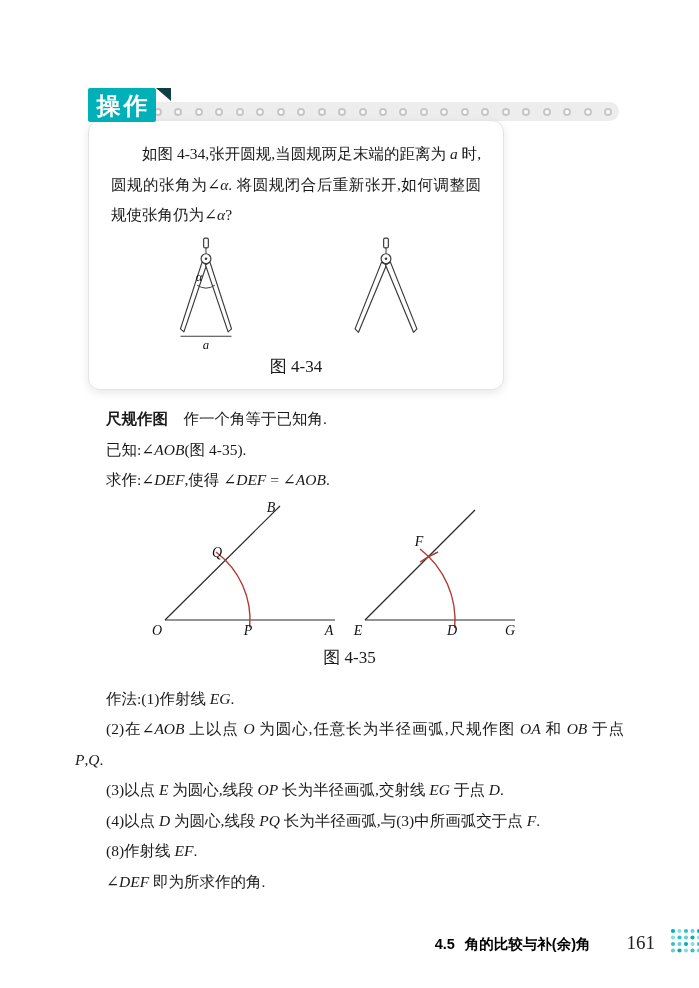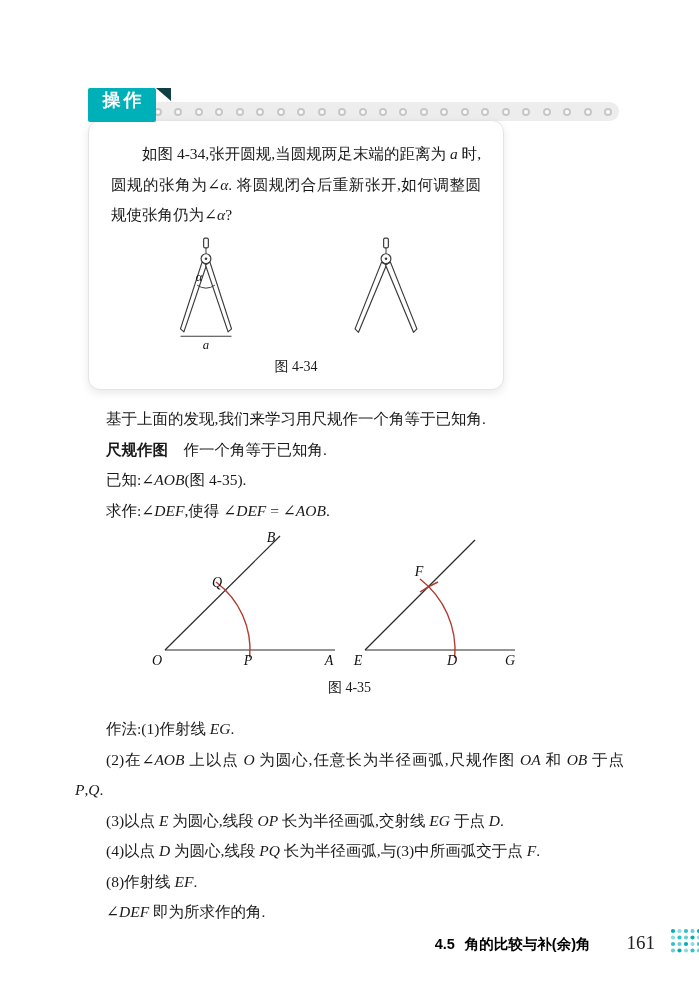--- a/index.html
+++ b/index.html
@@ -2,38 +2,38 @@
 <html><head>
 <meta charset="utf-8">
 <style>
   html,body{margin:0;padding:0;background:#f2f2f2;}
   .page{position:relative;width:699px;height:988px;background:#ffffff;margin:0 auto;
         font-family:"Liberation Serif","DejaVu Serif",serif;color:#1a1a1a;overflow:hidden;}
 
   
   .card{position:absolute;left:75px;top:88px;width:549px;}
   .badge{position:absolute;left:13px;top:0;width:68px;height:34px;background:#00b0b8;color:#fff;
-         font-family:"Liberation Sans","DejaVu Sans",sans-serif;font-weight:700;font-size:18px;
-         display:flex;align-items:flex-start;justify-content:center;letter-spacing:3px;text-indent:3px;
+         font-family:"Liberation Sans","DejaVu Sans",sans-serif;font-weight:700;font-size:24px;
+         display:flex;align-items:flex-end;justify-content:center;letter-spacing:3px;text-indent:3px;
          border-radius:2px;z-index:3;}
   .badge-notch{position:absolute;left:81px;top:0;width:15px;height:13px;background:#0f3e44;
          clip-path:polygon(0 0,100% 0,100% 100%);z-index:2;}
   .perf-strip{position:absolute;left:72px;top:14px;width:472px;height:19px;background:#ededed;
          border-radius:10px;display:flex;align-items:center;justify-content:space-between;
          padding:0 7px;box-sizing:border-box;z-index:0;}
   .perf-dot{width:8px;height:8px;border-radius:50%;background:#fdfdfd;border:2px solid #c7c7c7;box-sizing:border-box;}
   .card-body{position:relative;z-index:1;margin-left:13px;margin-top:32px;width:416px;background:#fff;
          border:1px solid #e4e4e4;border-radius:12px;box-shadow:0 3px 10px rgba(0,0,0,.09);
          padding:18px 22px 12px;box-sizing:border-box;}
 
   
   .para{margin:0;text-indent:2em;font-size:15.5px;line-height:30.5px;text-align:justify;}
   .mi{font-style:italic;font-family:"Liberation Serif",serif;}
   .bh{font-weight:700;font-family:"Liberation Sans","DejaVu Sans",sans-serif;}
-  .fig-caption{text-align:center;font-size:14px;margin-top:2px;line-height:20px;}
+  .fig-caption{text-align:center;font-size:17px;margin-top:2px;line-height:20px;}
 
   .compass-row{display:flex;justify-content:center;align-items:flex-start;gap:72px;margin-top:6px;}
   .cline{fill:#fff;stroke:#3a3a3a;stroke-width:1.2;stroke-linejoin:round;}
   .cthin{fill:none;stroke:#3a3a3a;stroke-width:1;}
   .cdot{fill:#3a3a3a;stroke:none;}
   .mlabel{font-family:"Liberation Serif",serif;font-style:italic;font-size:13px;fill:#111;}
 
   
   .content{position:absolute;left:75px;top:404px;width:549px;}
   .fig435-wrap{text-align:center;margin-top:4px;}
@@ -112,21 +112,20 @@
           <polygon class="cline" points="50.5,25.5 55.5,28.5 27,97 23.5,93.5"></polygon>
           <polygon class="cline" points="59.5,25.5 54.5,28.5 83,97 86.5,93.5"></polygon>
         </svg>
       </div>
 
       <div class="fig-caption">图 4-34</div>
     </div>
   </section>
 
   <section class="content">
-    <p class="para"><span>基于上面的发现,我们来学习用尺规作一个角等于已知角.</span></p>
     <p class="para"><span class="bh">尺规作图</span><span>　作一个角等于已知角.</span></p>
     <p class="para"><span>已知:∠</span><span class="mi">AOB</span><span>(图 4-35).</span></p>
     <p class="para"><span>求作:∠</span><span class="mi">DEF</span><span>,使得 ∠</span><span class="mi">DEF</span><span> = ∠</span><span class="mi">AOB</span><span>.</span></p>
 
     <div class="fig435-wrap">
       <svg viewBox="0 0 400 142" width="400" height="142">
 
         <line class="gline" x1="15" y1="120" x2="185" y2="120"></line>
         <line class="gline" x1="15" y1="120" x2="130" y2="6"></line>
         <path class="garc" d="M 99.7 127.4 A 85 85 0 0 0 66 52"></path>

